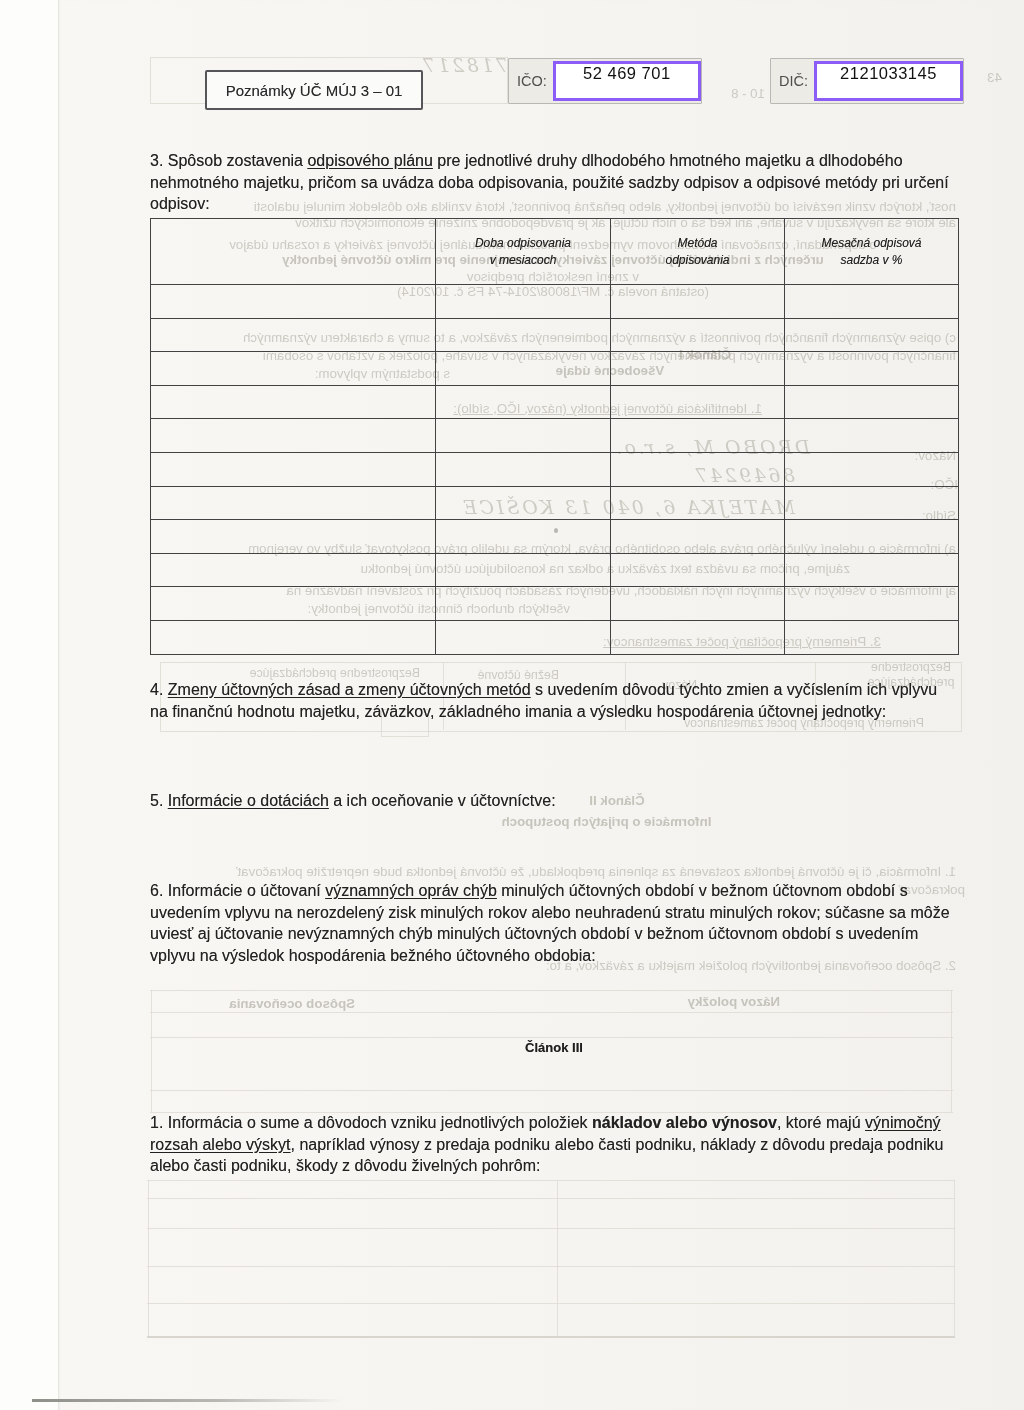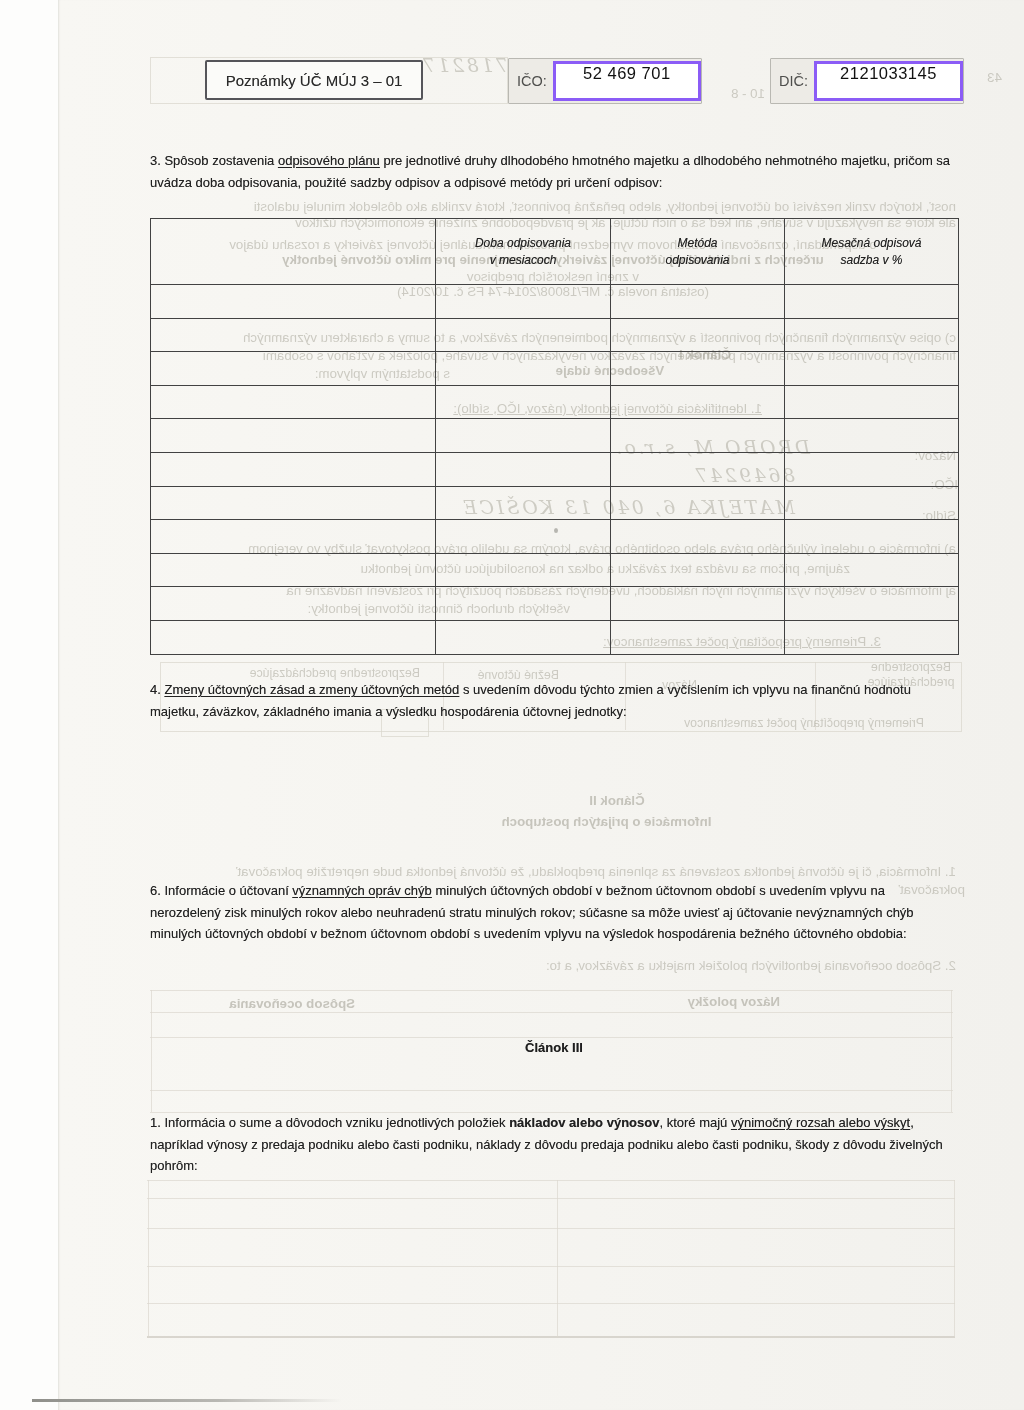--- a/index.html
+++ b/index.html
@@ -2,28 +2,28 @@
 <html><head>
 <meta charset="utf-8">
 <style>
   html,body{margin:0;padding:0;background:#ffffff;}
   .stage{position:relative;width:1024px;height:1410px;overflow:hidden;
          font-family:"Liberation Sans",sans-serif;background:#fdfdfc;}
   .paper{position:absolute;left:58px;top:0;width:966px;height:1410px;
          background:linear-gradient(90deg,#f8f7f3 0%,#f5f4f0 55%,#f2f1ed 100%);
          box-shadow:inset 2px 0 2px -1px #e2e1dc;}
   
-  .txt{position:absolute;color:#212121;font-size:13px;line-height:21.5px;
+  .txt{position:absolute;color:#212121;font-size:16px;line-height:21.5px;
        text-shadow:0 0 .4px rgba(50,50,50,.55);margin:0;}
   .b{font-weight:bold;}
   .u{text-decoration:underline;text-underline-offset:2px;}
   .art-title{position:absolute;left:150px;width:808px;text-align:center;font-weight:bold;
              color:#1e1e1e;font-size:13px;text-shadow:0 0 .4px rgba(50,50,50,.55);}
   
-  .title-box{position:absolute;left:205px;top:60px;width:214px;height:36px;border:2px solid #55555a;
+  .title-box{position:absolute;left:205px;top:70px;width:214px;height:36px;border:2px solid #55555a;
              background:#fbfbf9;border-radius:2px;display:flex;align-items:center;justify-content:center;
              font-size:15px;color:#2a2a2a;text-shadow:0 0 .4px rgba(50,50,50,.5);}
   .field-box{position:absolute;top:58px;height:44px;border:1.5px solid #b9b8b2;background:#edebe6;
              display:flex;align-items:center;border-radius:1px;}
   .field-label{font-size:14.5px;color:#4e4e4c;padding:0 6px 0 8px;}
   .value-box{height:34px;background:#ffffff;border:3px solid #8b5cf6;display:flex;align-items:flex-start;
              justify-content:center;font-size:16.5px;color:#111;letter-spacing:.5px;}
   
   .dep-table{position:absolute;left:150px;top:218px;width:808px;border-collapse:collapse;table-layout:fixed;}
   .dep-table th,.dep-table td{border:1.4px solid #424242;}
@@ -227,20 +227,21 @@
           <td></td>
           <td></td>
           <td></td>
           <td></td>
         </tr>
       </tbody>
   </table>
 
   <p class="txt" style="left:150px;top:679px;width:808px;"><span>4. </span><span class="u">Zmeny účtovných zásad a zmeny účtovných metód</span><span> s uvedením dôvodu týchto zmien a vyčíslením ich vplyvu na finančnú hodnotu majetku, záväzkov, základného imania a výsledku hospodárenia účtovnej jednotky:</span></p>
 
+  <p class="txt" style="left:150px;top:790px;width:808px;"><span>5. </span><span class="u">Informácie o dotáciách</span><span> a ich oceňovanie v účtovníctve:</span></p>
 
   <p class="txt" style="left:150px;top:880px;width:808px;"><span>6. Informácie o účtovaní </span><span class="u">významných opráv chýb</span><span> minulých účtovných období v bežnom účtovnom období s uvedením vplyvu na nerozdelený zisk minulých rokov alebo neuhradenú stratu minulých rokov; súčasne sa môže uviesť aj účtovanie nevýznamných chýb minulých účtovných období v bežnom účtovnom období s uvedením vplyvu na výsledok hospodárenia bežného účtovného obdobia:</span></p>
 
   <div class="art-title" style="top:1040px;">Článok III</div>
 
   <p class="txt" style="left:150px;top:1112px;width:808px;"><span>1. Informácia o sume a dôvodoch vzniku jednotlivých položiek </span><span class="b">nákladov alebo výnosov</span><span>, ktoré majú </span><span class="u">výnimočný rozsah alebo výskyt</span><span>, napríklad výnosy z predaja podniku alebo časti podniku, náklady z dôvodu predaja podniku alebo časti podniku, škody z dôvodu živelných pohrôm:</span></p>
 
 
   <div class="scan-edge"></div>
 </div>

